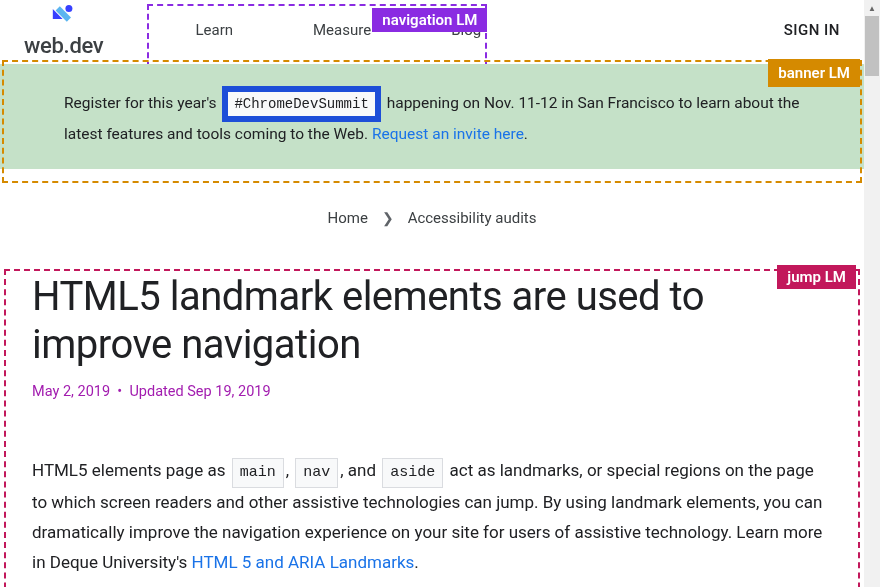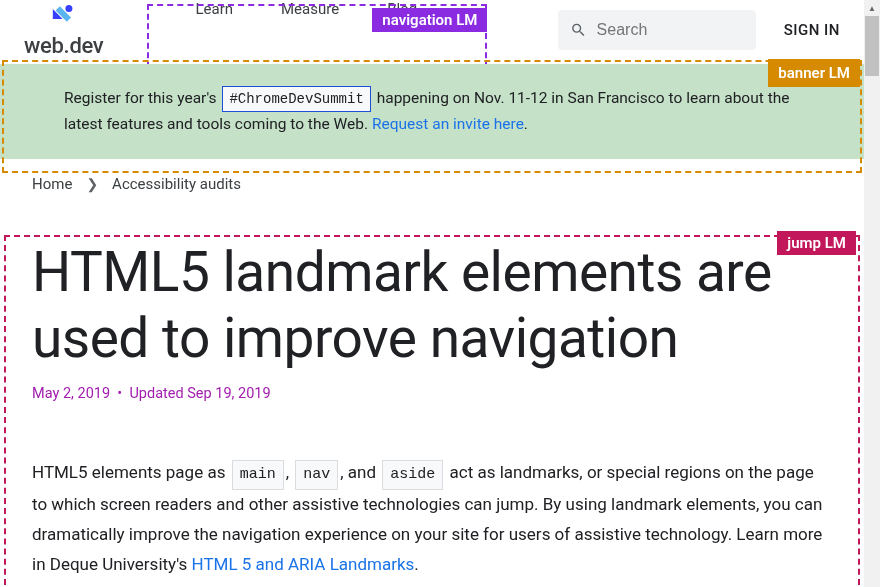--- a/index.html
+++ b/index.html
@@ -41,24 +41,26 @@
     height: 60px;
     padding: 0 20px 0 24px;
   }
   .logo-wrap { display: flex; align-items: center; gap: 8px; flex-direction: column; }
   .logo-mark { width: 28px; height: 22px; }
   .logo-text { font-size: 22px; font-weight: 500; color: #3c4043; letter-spacing: -0.3px; }
 
   
   .nav {
     display: flex;
+    align-items: center;
     margin-left: 48px;
     position: relative;
     height: 60px;
     padding: 0 20px;
+    gap: 32px;
   }
   .nav-item {
     font-size: 15px;
     color: #3c4043;
     padding: 0 24px;
     cursor: pointer;
   }
   .nav-overlay {
     position: absolute;
     left: -4px; top: 4px;
@@ -101,21 +103,21 @@
   .banner {
     background: #c5e1c8;
     padding: 22px 64px;
     font-size: 15.5px;
     line-height: 1.6;
     color: #202124;
   }
   .hashtag {
     display: inline-block;
     background: #f8f9fa;
-    border: 1px solid #1d4ed8;
+    border: 6px solid #1d4ed8;
     font-family: "Courier New", monospace;
     font-size: 14px;
     padding: 1px 6px;
     margin: 0 2px;
   }
   .banner a { color: #1a73e8; text-decoration: none; }
   .banner-overlay {
     position: absolute;
     left: 2px; right: 2px;
     top: -4px; bottom: -14px;
@@ -129,23 +131,24 @@
     color: #fff;
     font-size: 15px;
     font-weight: 600;
     padding: 5px 10px;
   }
 
   
   .breadcrumb {
     display: flex; align-items: center;
     gap: 14px;
-    padding: 16px 32px 24px;
+    padding: 40px 32px 24px;
     font-size: 15px;
     color: #3c4043;
+    justify-content: center;
   }
   .crumb { cursor: pointer; }
   .chev { color: #5f6368; font-size: 14px; }
 
   
   .main-wrap { position: relative; padding: 0 32px; }
   .main-overlay {
     position: absolute;
     left: 4px; right: 4px;
     top: -4px;
@@ -157,21 +160,21 @@
   .main-label {
     position: absolute;
     right: 2px; top: -6px;
     background: #c2185b;
     color: #fff;
     font-size: 15px;
     font-weight: 600;
     padding: 3px 10px;
   }
   h1 {
-    font-size: 55px;
+    font-size: 40px;
     font-weight: 400;
     line-height: 1.2;
     color: #202124;
     margin: 22px 0 14px;
     letter-spacing: -0.5px;
   }
   .dates { font-size: 14.5px; color: #a21caf; margin-bottom: 56px; }
   .body-text {
     font-size: 17px;
     line-height: 1.75;
@@ -206,26 +209,20 @@
     <div class="nav">
       <div class="nav-item">Learn</div>
       <div class="nav-item">Measure</div>
       <div class="nav-item">Blog</div>
       <div class="nav-overlay">
         <span class="nav-label">navigation LM</span>
       </div>
     </div>
 
     <div class="header-right">
-      <div class="search">
-        <svg viewBox="0 0 24 24">
-            <path d="M15.5 14h-.79l-.28-.27A6.471 6.471 0 0016 9.5 6.5 6.5 0 109.5 16c1.61 0 3.09-.59 4.23-1.57l.27.28v.79l5 4.99L20.49 19l-4.99-5zm-6 0C7.01 14 5 11.99 5 9.5S7.01 5 9.5 5 14 7.01 14 9.5 11.99 14 9.5 14z"></path>
-          </svg>
-        <input type="text" placeholder="Search" style="">
-      </div>
       <div class="signin">SIGN IN</div>
     </div>
   </div>
 
   <div class="banner-wrap">
     <div class="banner">
       <span>Register for this year's</span>
       <span class="hashtag">#ChromeDevSummit</span>
       <span>happening on Nov. 11-12 in San Francisco to learn about the latest features and tools coming to the Web.</span>
       <a href="#">Request an invite here</a><span>.</span>

